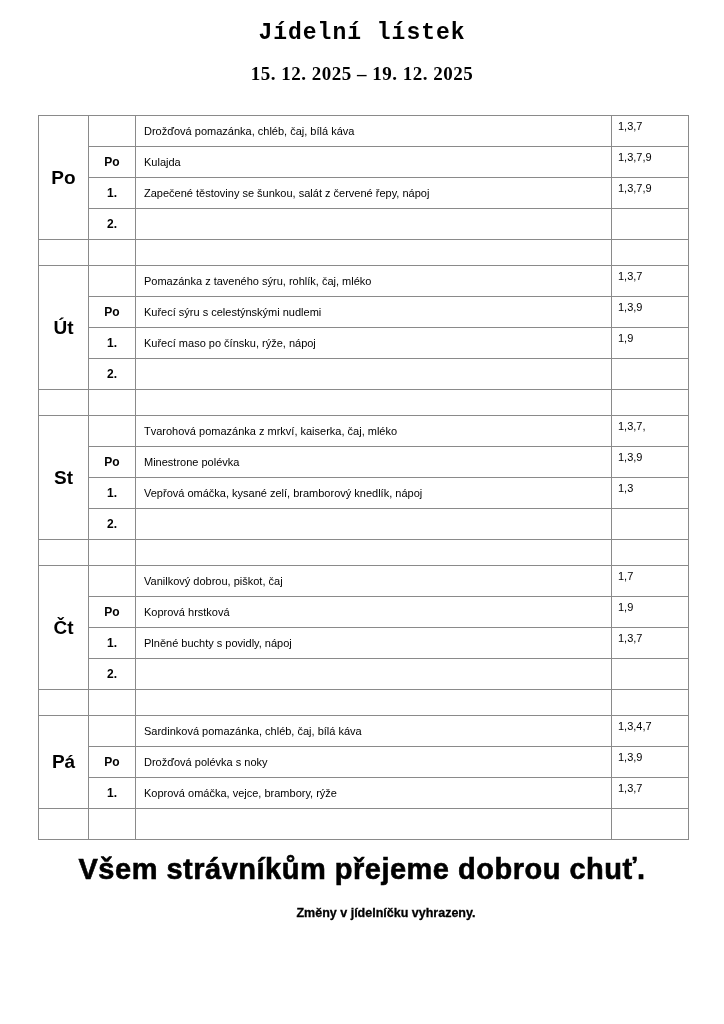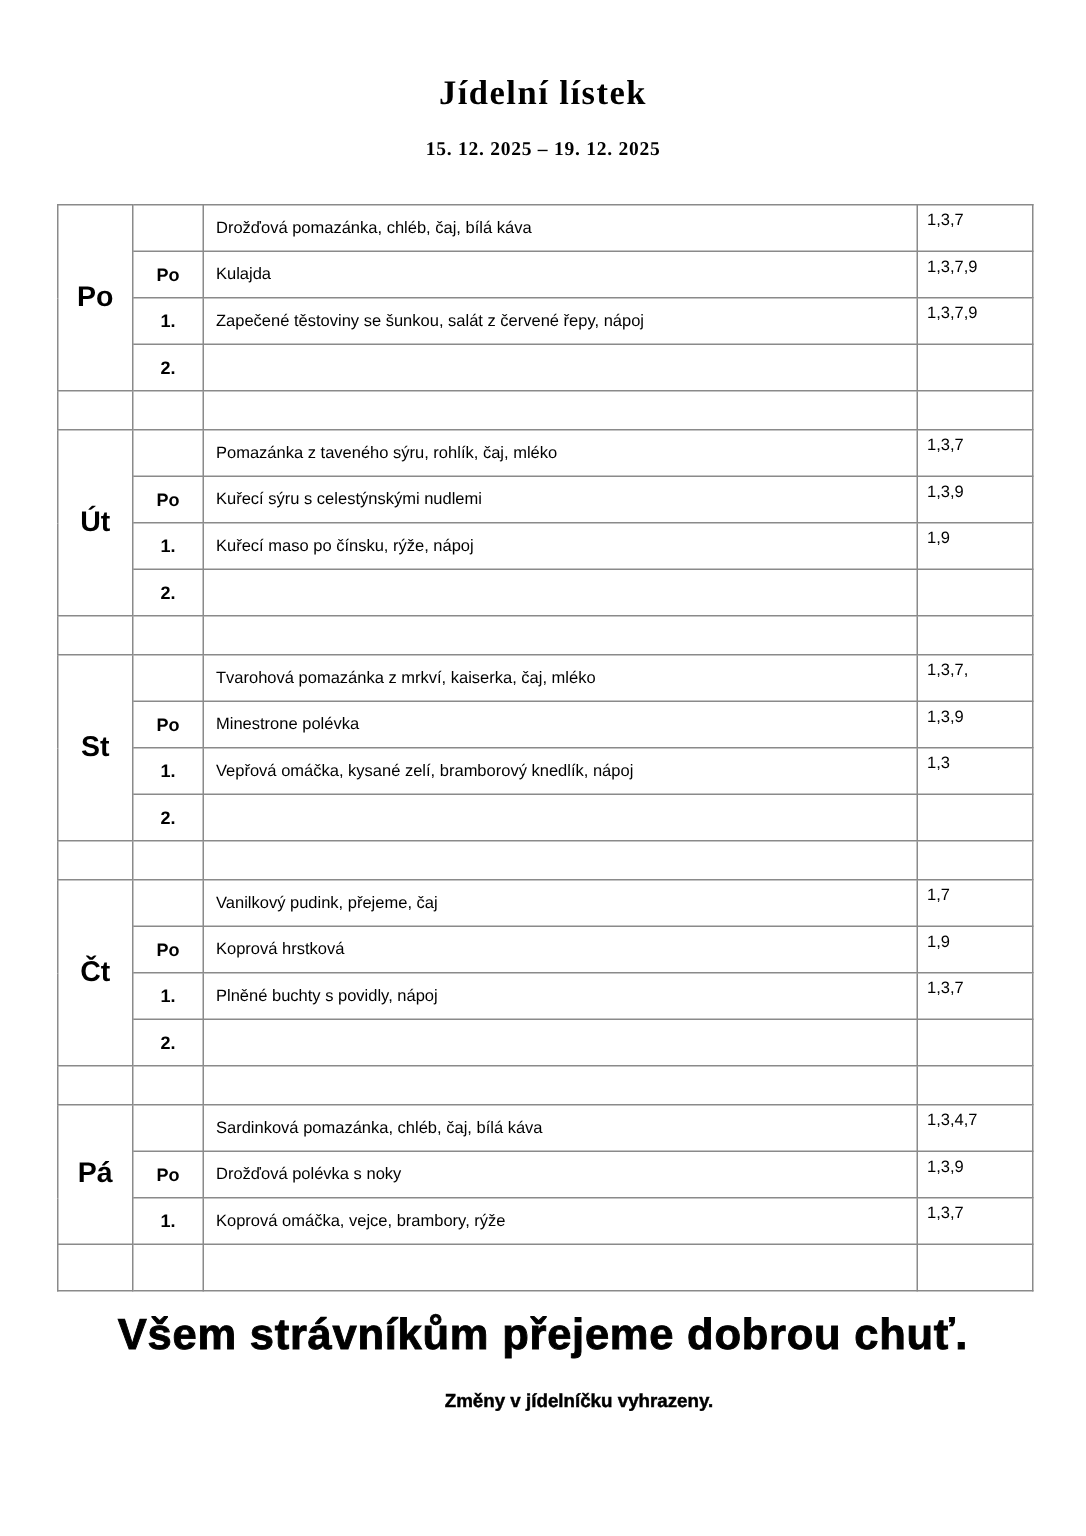--- a/index.html
+++ b/index.html
@@ -6,34 +6,34 @@
     margin: 0;
     padding: 0;
     width: 724px;
     height: 1024px;
     background: #ffffff;
     overflow: hidden;
     font-family: "Liberation Sans", sans-serif;
     color: #000;
   }
   .title {
-    margin-top: 48px;
-    text-align: center;
-    font-family: Liberation Serif, serif;
+    margin-top: 20px;
+    text-align: center;
+    font-family: Liberation Mono, monospace;
     font-weight: bold;
     font-size: 23px;
     letter-spacing: 1px;
     line-height: 1.2;
   }
   .date-range {
     margin-top: 15px;
     text-align: center;
     font-family: "Liberation Serif", serif;
     font-weight: bold;
-    font-size: 13px;
+    font-size: 19px;
     letter-spacing: 0.5px;
     line-height: 1.2;
   }
   table.menu {
     margin: 30px 0 0 38px;
     border-collapse: collapse;
     table-layout: fixed;
     width: 650px;
   }
   table.menu td {
@@ -178,21 +178,21 @@
     <tr class="spacer-row">
       <td></td>
         <td></td>
         <td></td>
         <td></td>
     </tr>
 
     <tr class="meal-row">
       <td class="day" rowspan="4">Čt</td>
       <td class="lbl"></td>
-      <td class="meal">Vanilkový pudink, přejeme, čaj</td>
+      <td class="meal">Vanilkový dobrou, piškot, čaj</td>
       <td class="alg">1,7</td>
     </tr>
     <tr class="meal-row">
       <td class="lbl">Po</td>
       <td class="meal">Koprová hrstková</td>
       <td class="alg">1,9</td>
     </tr>
     <tr class="meal-row">
       <td class="lbl">1.</td>
       <td class="meal">Plněné buchty s povidly, nápoj</td>

